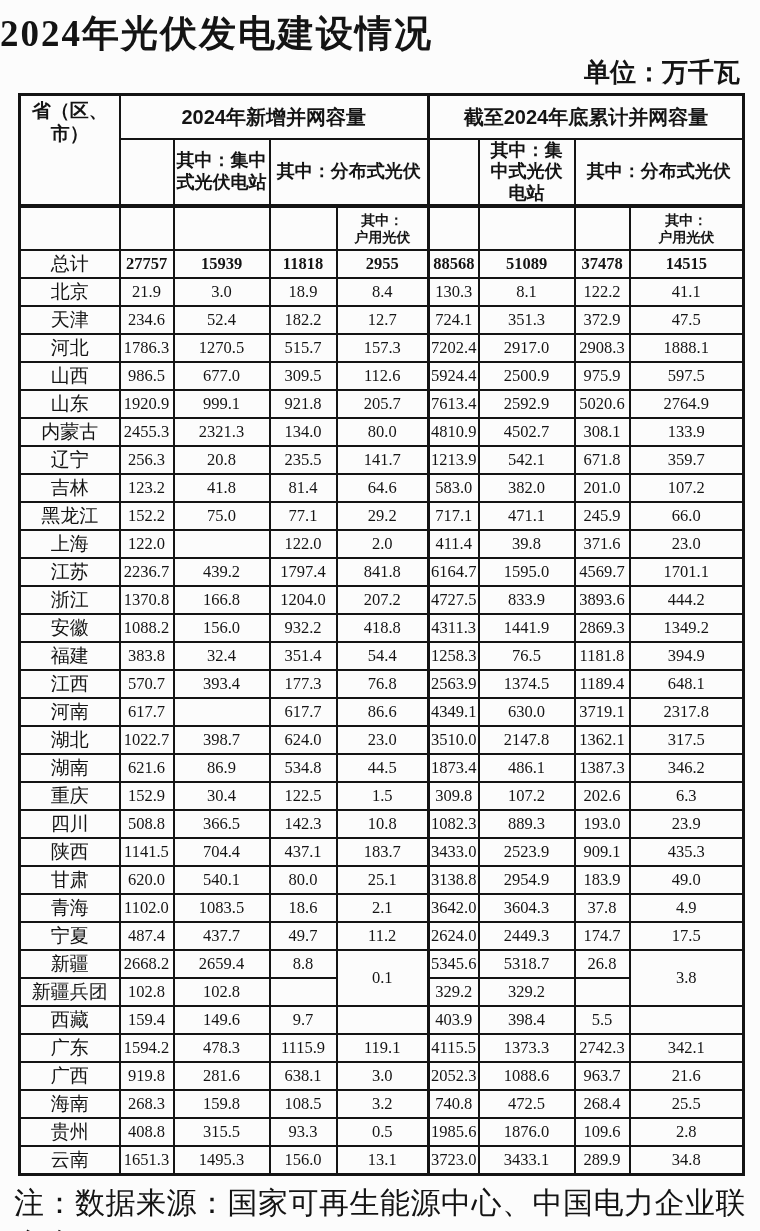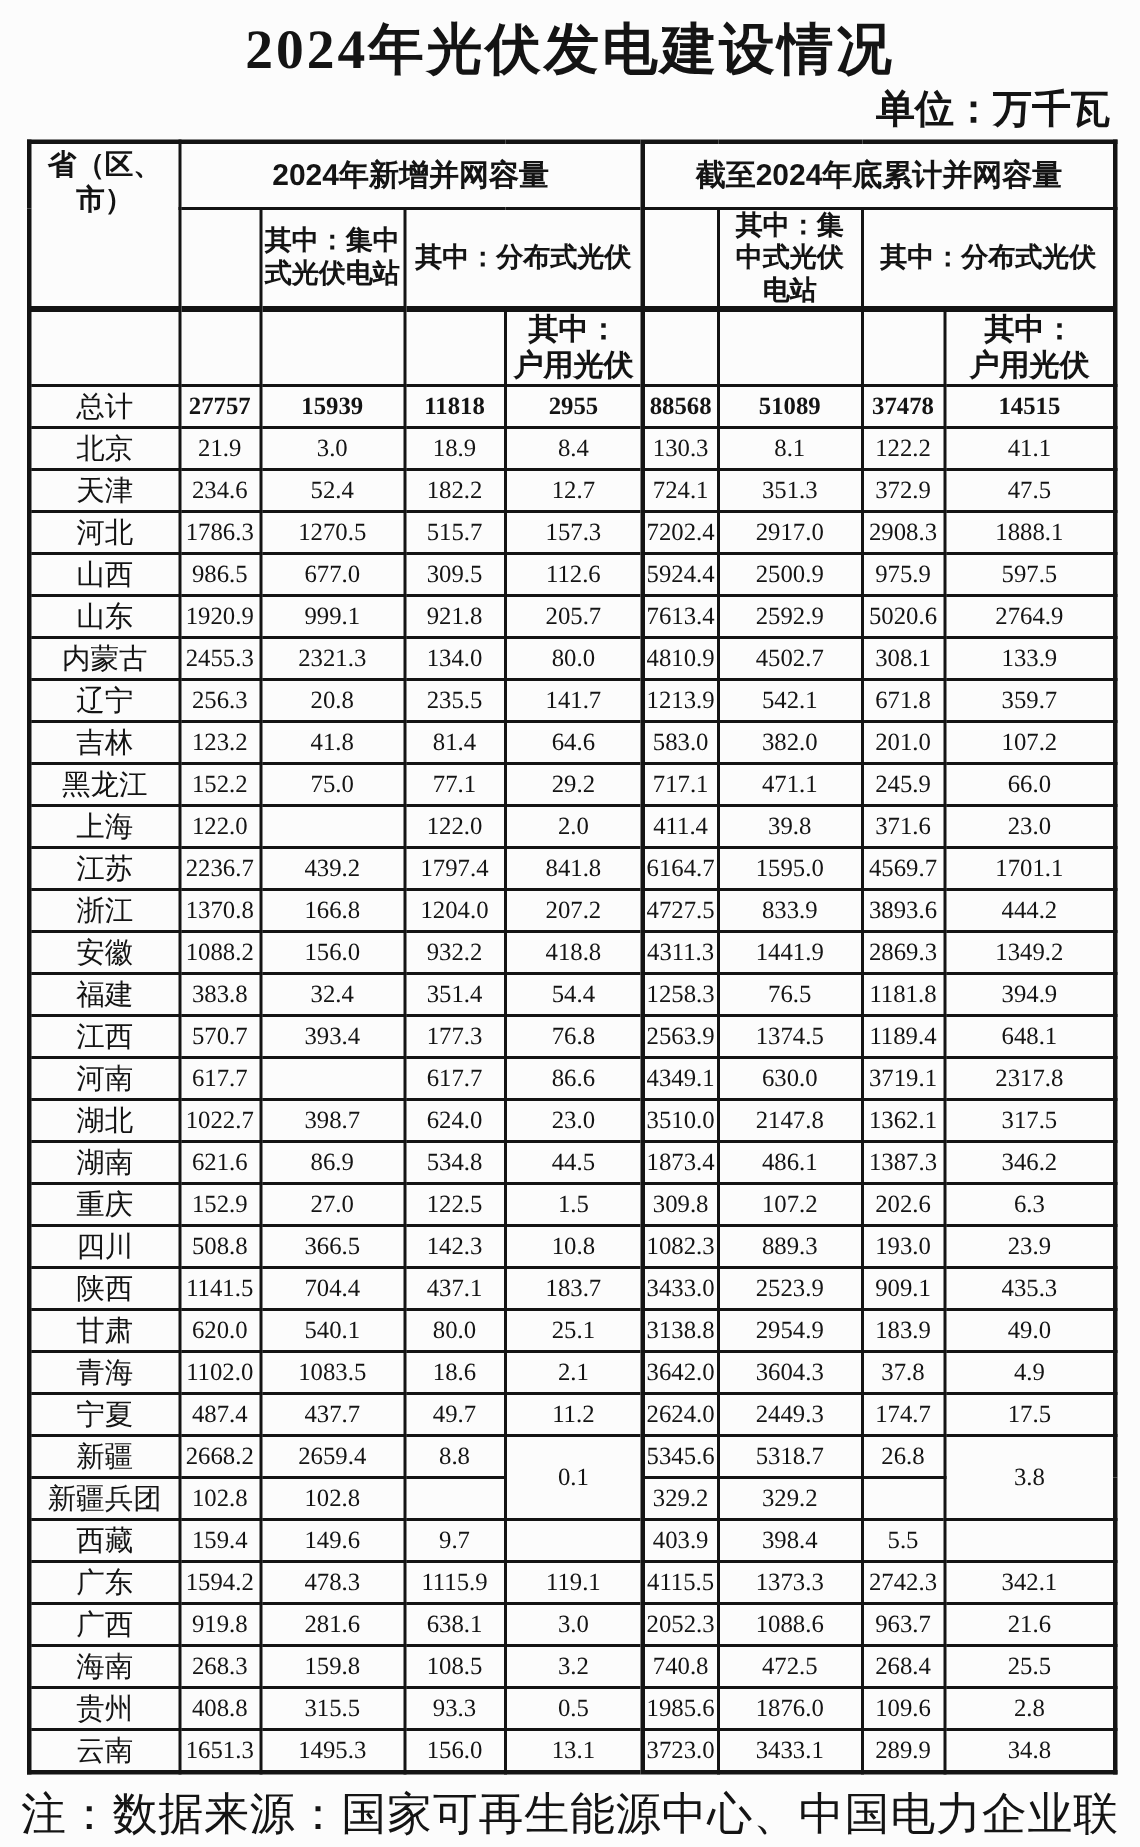--- a/index.html
+++ b/index.html
@@ -4,21 +4,21 @@
 <style>
   html,body{margin:0;padding:0;}
   body{
     width:760px;height:1231px;
     background:#fcfcfc;color:#141414;
     font-family:"Liberation Serif","DejaVu Serif",serif;
     overflow:hidden;
   }
   .page{width:760px;height:1231px;position:relative;}
   .title{
-    margin-top:10px;text-align:center;
+    margin-top:10px;
     font-size:37px;font-weight:700;letter-spacing:2px;
     line-height:48px;
     font-family:"Liberation Serif","DejaVu Serif",serif;
   }
   .unit{
     text-align:right;margin:0 20px 3px 0;
     font-size:26px;font-weight:600;line-height:32px;
     font-family:Liberation Mono, monospace;
   }
   table.pv{
@@ -33,21 +33,21 @@
   }
   .pv thead th{
     font-family:"Liberation Sans","DejaVu Sans",sans-serif;
     font-weight:700;white-space:pre-line;line-height:1.2;
   }
   .h1{height:44px;}
   .h2{height:64px;}
   .h3{height:44px;}
   th.group-head{font-size:20px;text-align:center;}
   .h2 th{font-size:18px;}
-  .h3 th{font-size:20px;}
+  .h3 th{font-size:14px;}
   th.province-head{vertical-align:top;padding-top:4px;font-size:19px;}
   .thick-bottom{border-bottom-width:4px !important;}
   .div-left{border-left-width:3px !important;}
   .pv tbody tr{height:27px;}
   .pv tbody th{
     font-weight:400;font-size:19px;
     font-family:"Liberation Serif","DejaVu Serif",serif;
     white-space:nowrap;
   }
   .pv tbody td{
@@ -320,21 +320,21 @@
           <td>534.8</td>
           <td>44.5</td>
           <td class="div-left">1873.4</td>
           <td>486.1</td>
           <td>1387.3</td>
           <td>346.2</td>
         </tr>
         <tr>
           <th>重庆</th>
           <td>152.9</td>
-          <td>27.0</td>
+          <td>30.4</td>
           <td>122.5</td>
           <td>1.5</td>
           <td class="div-left">309.8</td>
           <td>107.2</td>
           <td>202.6</td>
           <td>6.3</td>
         </tr>
         <tr>
           <th>四川</th>
           <td>508.8</td>

